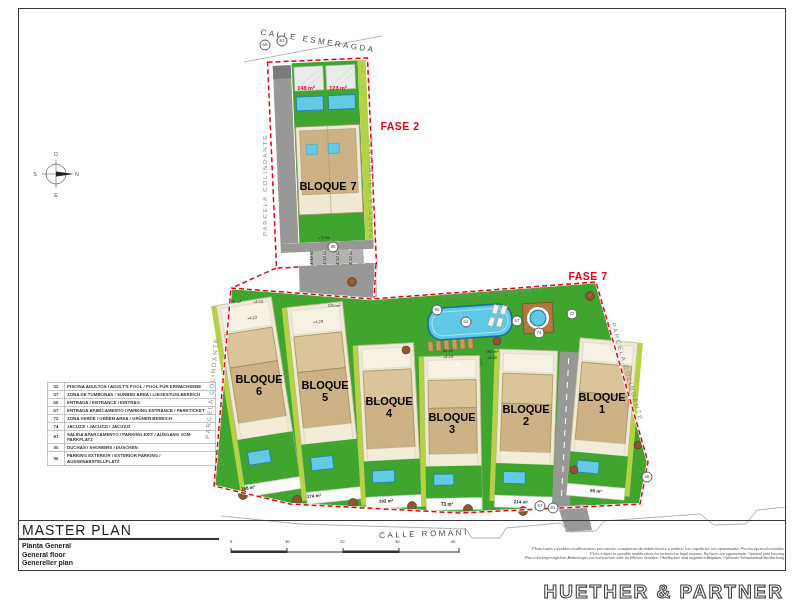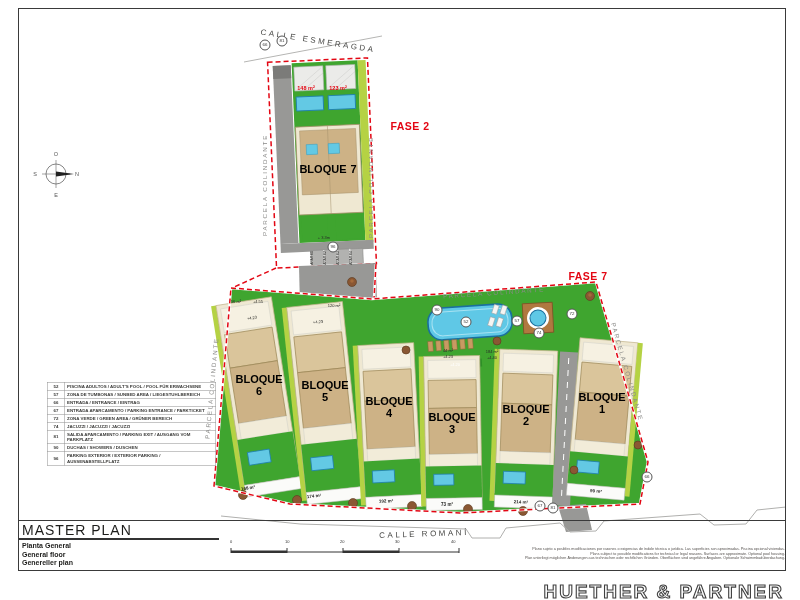--- a/index.html
+++ b/index.html
@@ -224,29 +224,29 @@
     <line x1="24" y1="52" x2="80" y2="52" stroke="#666" stroke-width="1.2"></line>
     <polygon points="52,47 88,52 52,57" fill="#222"></polygon>
     <text x="52" y="16" font-size="11" fill="#555" text-anchor="middle">O</text>
     <text x="94" y="56" font-size="11" fill="#555" text-anchor="middle">N</text>
     <text x="52" y="98" font-size="11" fill="#555" text-anchor="middle">E</text>
     <text x="10" y="56" font-size="11" fill="#555" text-anchor="middle">S</text>
   </svg>
 
   <div class="lbl street" style="left:318px;top:41px;transform:translate(-50%,-50%) rotate(9deg) scale(.5);">CALLE ESMERAGDA</div>
   <div class="lbl street" style="left:424px;top:534px;transform:translate(-50%,-50%) rotate(-2deg) scale(.5);">CALLE ROMANÍ</div>
-  <div class="lbl fase" style="left:410px;top:126px;transform:translate(-50%,-50%);">FASE 2</div>
+  <div class="lbl fase" style="left:400px;top:126px;transform:translate(-50%,-50%);">FASE 2</div>
   <div class="lbl fase" style="left:588px;top:276px;transform:translate(-50%,-50%);">FASE 7</div>
   <div class="lbl parcela" style="left:265px;top:185px;transform:translate(-50%,-50%) rotate(-90deg) scale(.5);">PARCELA COLINDANTE</div>
   <div class="lbl parcela" style="left:371px;top:187px;transform:translate(-50%,-50%) rotate(-90deg) scale(.5);">PARCELA COLINDANTE</div>
   <div class="lbl parcela" style="left:212px;top:388px;transform:translate(-50%,-50%) rotate(-85deg) scale(.5);">PARCELA COLINDANTE</div>
   <div class="lbl parcela" style="left:494px;top:293px;transform:translate(-50%,-50%) rotate(-4deg) scale(.5);">PARCELA COLINDANTE</div>
   <div class="lbl parcela" style="left:627px;top:372px;transform:translate(-50%,-50%) rotate(74deg) scale(.5);">PARCELA COLINDANTE</div>
 
-  <div class="lbl bloque bloque7" style="left:328px;top:170px;transform:translate(-50%,-50%);">
+  <div class="lbl bloque bloque7" style="left:328px;top:187px;transform:translate(-50%,-50%);">
     <span>BLOQUE</span><span class="bl-num">7</span>
   </div>
   <div class="lbl bloque" style="left:259px;top:386px;transform:translate(-50%,-50%);">
     <span>BLOQUE</span><span class="bl-num">6</span>
   </div>
   <div class="lbl bloque" style="left:325px;top:392px;transform:translate(-50%,-50%);">
     <span>BLOQUE</span><span class="bl-num">5</span>
   </div>
   <div class="lbl bloque" style="left:389px;top:408px;transform:translate(-50%,-50%);">
     <span>BLOQUE</span><span class="bl-num">4</span>

